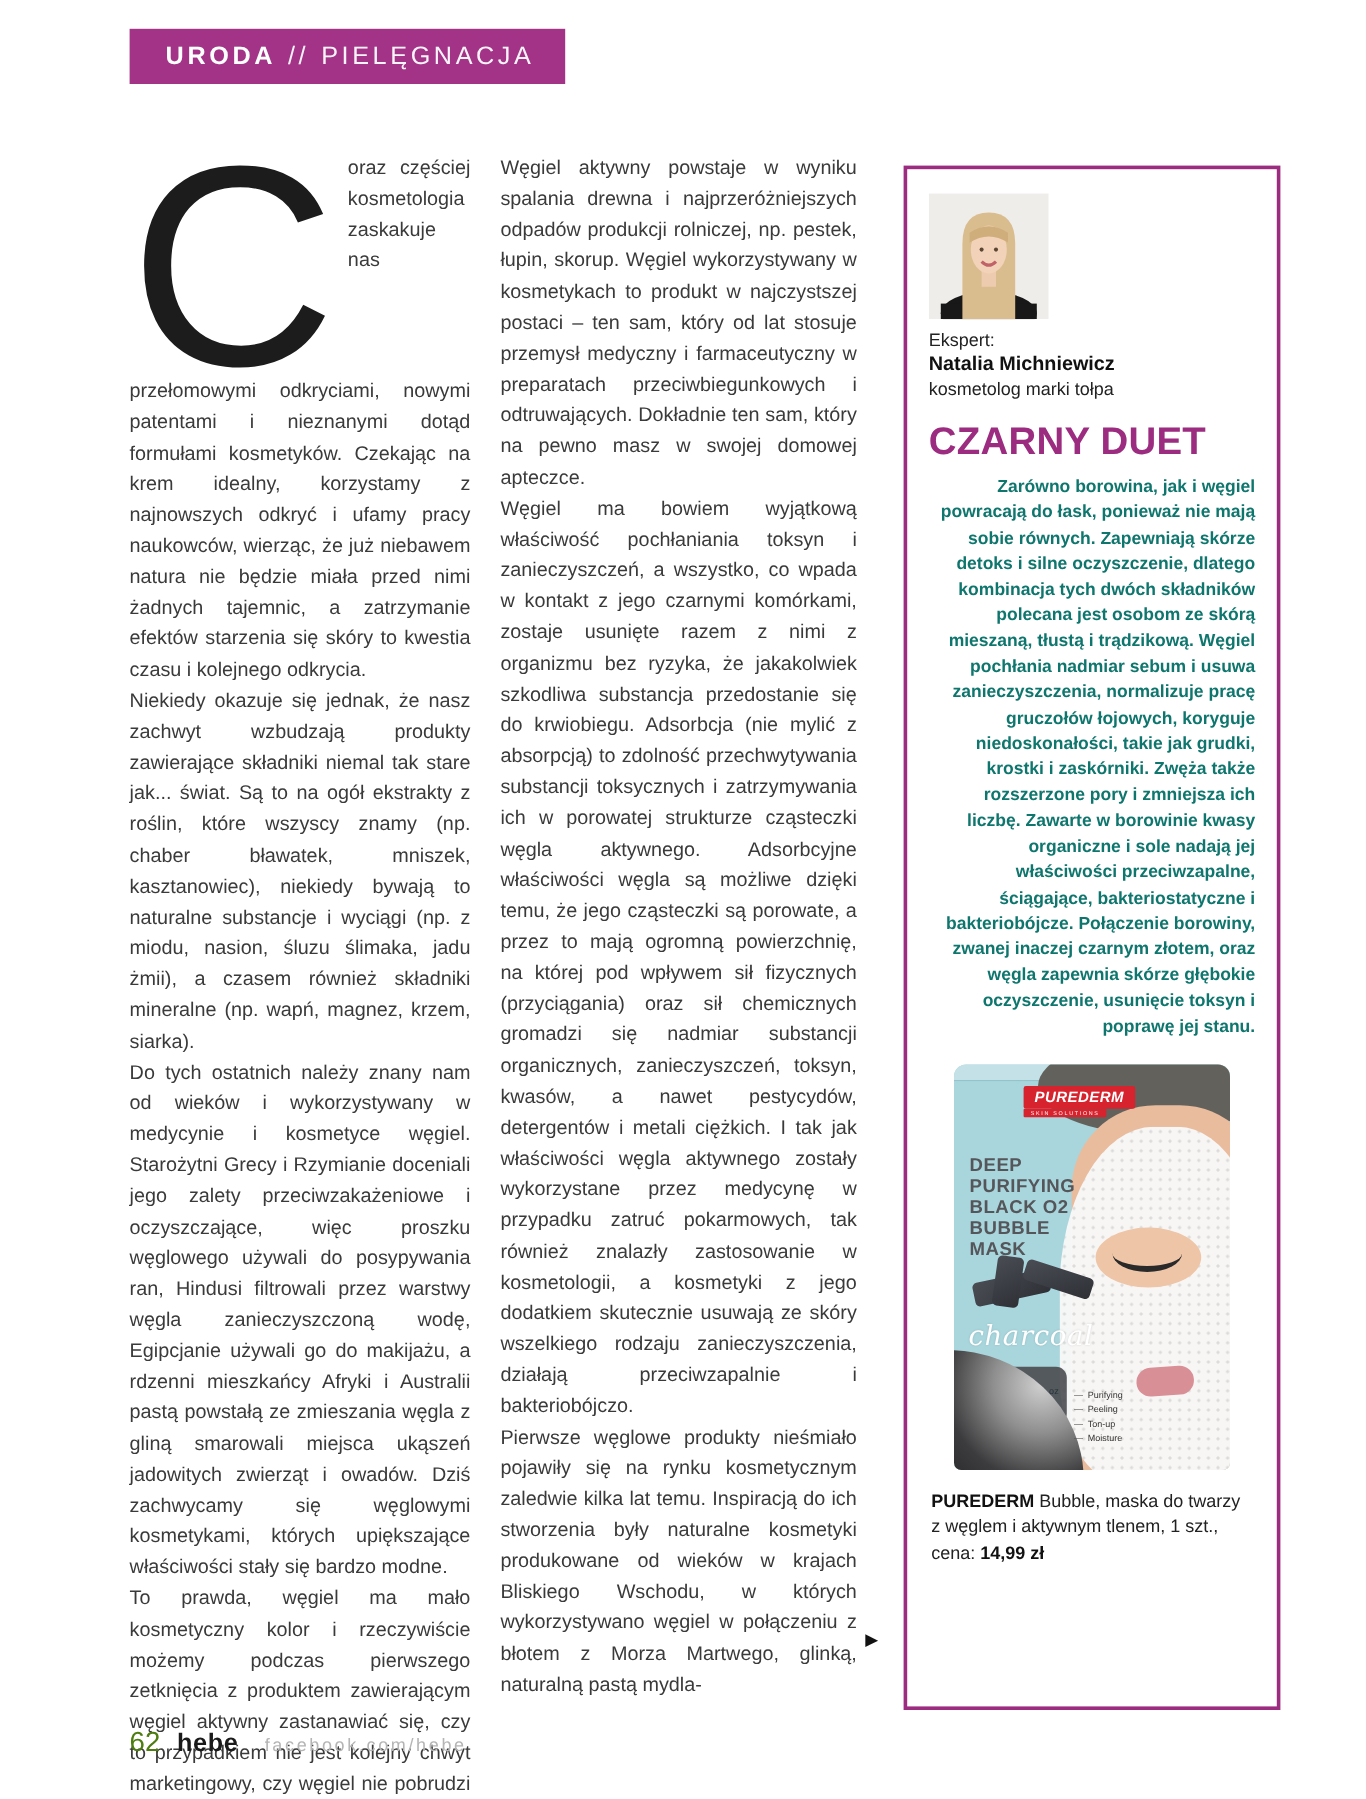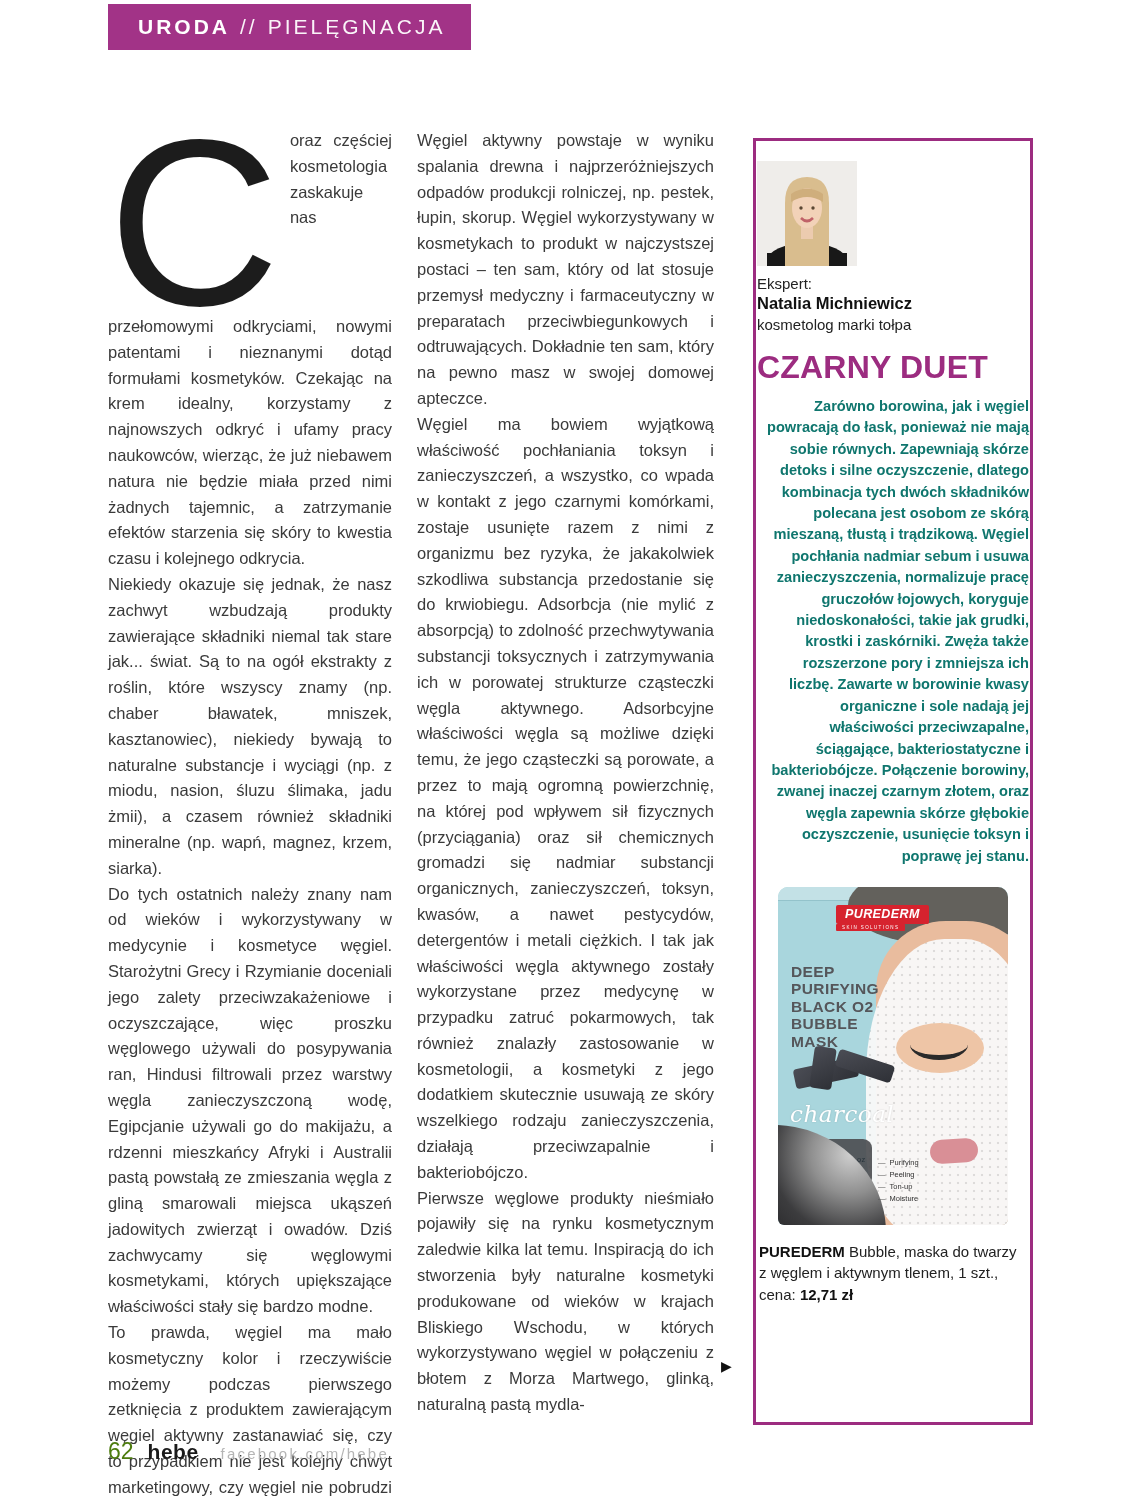--- a/index.html
+++ b/index.html
@@ -1,38 +1,38 @@
 <!DOCTYPE html>
 <html lang="pl"><head>
 <meta charset="utf-8">
 <style>
   html,body{margin:0;padding:0;background:#ffffff;}
   .page{position:relative;width:1138px;height:1499px;background:#ffffff;overflow:hidden;
         font-family:"Liberation Sans","DejaVu Sans",sans-serif;color:#333;}
   
-  .banner{position:absolute;left:108px;top:4px;height:46px;background:#a23387;
+  .banner{position:absolute;left:108px;top:24px;height:46px;background:#a23387;
           display:flex;align-items:center;padding:0 26px 0 30px;color:#fff;
           font-size:21px;letter-spacing:3px;white-space:nowrap;}
   .banner .b-bold{font-weight:bold;margin-right:10px;}
   .banner .b-sep{font-weight:normal;opacity:.95;margin-right:10px;}
   .banner .b-light{font-weight:normal;opacity:.95;text-align:right;}
   
   .col{position:absolute;top:128px;text-align:justify;color:#3a3a3a;
        font-size:16.5px;line-height:25.8px;}
   .col1{left:108px;width:284px;}
   .col2{left:417px;width:297px;}
   .col p{margin:0;}
   .dropcap{float:left;font-size:238px;line-height:182px;height:182px;
            margin:4px 10px 0 0;color:#1c1c1c;font-weight:400;}
   .col-heading{margin:10px 0 6px 0;text-align:center;color:#9c2c80;
                font-size:18.5px;font-weight:bold;letter-spacing:.4px;}
   .cont-arrow{position:absolute;left:721px;top:1358px;font-size:14px;color:#111;}
   
   .sidebar{position:absolute;left:753px;top:138px;width:272px;height:1241px;
-           border:3px solid #9c2c80;background:#fff;padding:20px 1px;box-sizing:content-box;
+           border:3px solid #9c2c80;background:#fff;padding:20px 18px;box-sizing:content-box;
            overflow:hidden;}
   .expert-photo{width:100px;height:105px;overflow:hidden;}
   .expert-label{margin-top:9px;font-size:15px;color:#222;}
   .expert-name{font-size:16.5px;font-weight:bold;color:#111;margin-top:2px;}
   .expert-title{font-size:15px;color:#222;margin-top:3px;}
   .sidebar-heading{margin:16px 0 10px 0;color:#9c2c80;font-size:32px;font-weight:bold;letter-spacing:.2px;}
   .sidebar-body{margin:0;font-size:14.6px;line-height:21.4px;font-weight:bold;color:#0f766e;text-align:right;}
   
   .pouch{position:relative;width:230px;height:338px;margin:20px auto 0 auto;
          background:#a9d6dd;border-radius:10px 10px 6px 6px;overflow:hidden;}
@@ -149,21 +149,21 @@
         <div>Purifying</div>
         <div>Peeling</div>
         <div>Ton-up</div>
         <div>Moisture</div>
       </div>
     </div>
 
     <p class="caption">
       <b>PUREDERM</b>
       <span>Bubble, maska do twarzy z węglem i aktywnym tlenem, 1 szt., cena:</span>
-      <b>12,71 zł</b>
+      <b>14,99 zł</b>
     </p>
   </div>
 
   <div class="footer">
     <span class="pagenum">62</span>
     <span class="hebe-logo">hebe</span>
     <span class="fb-url">facebook.com/hebe</span>
   </div>
 
 </div>

